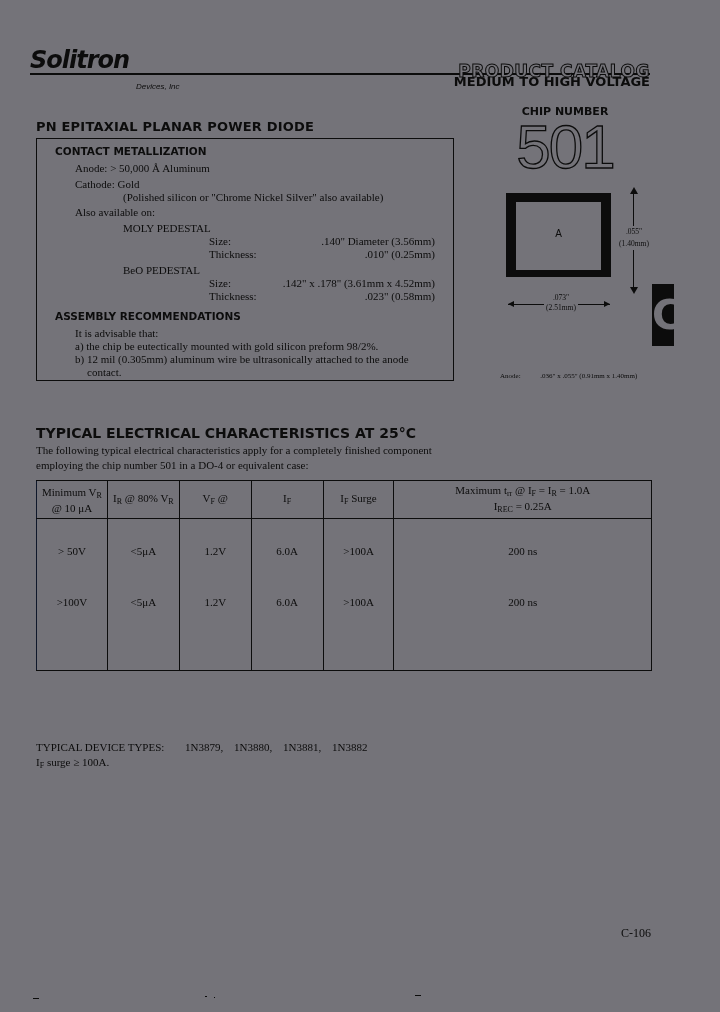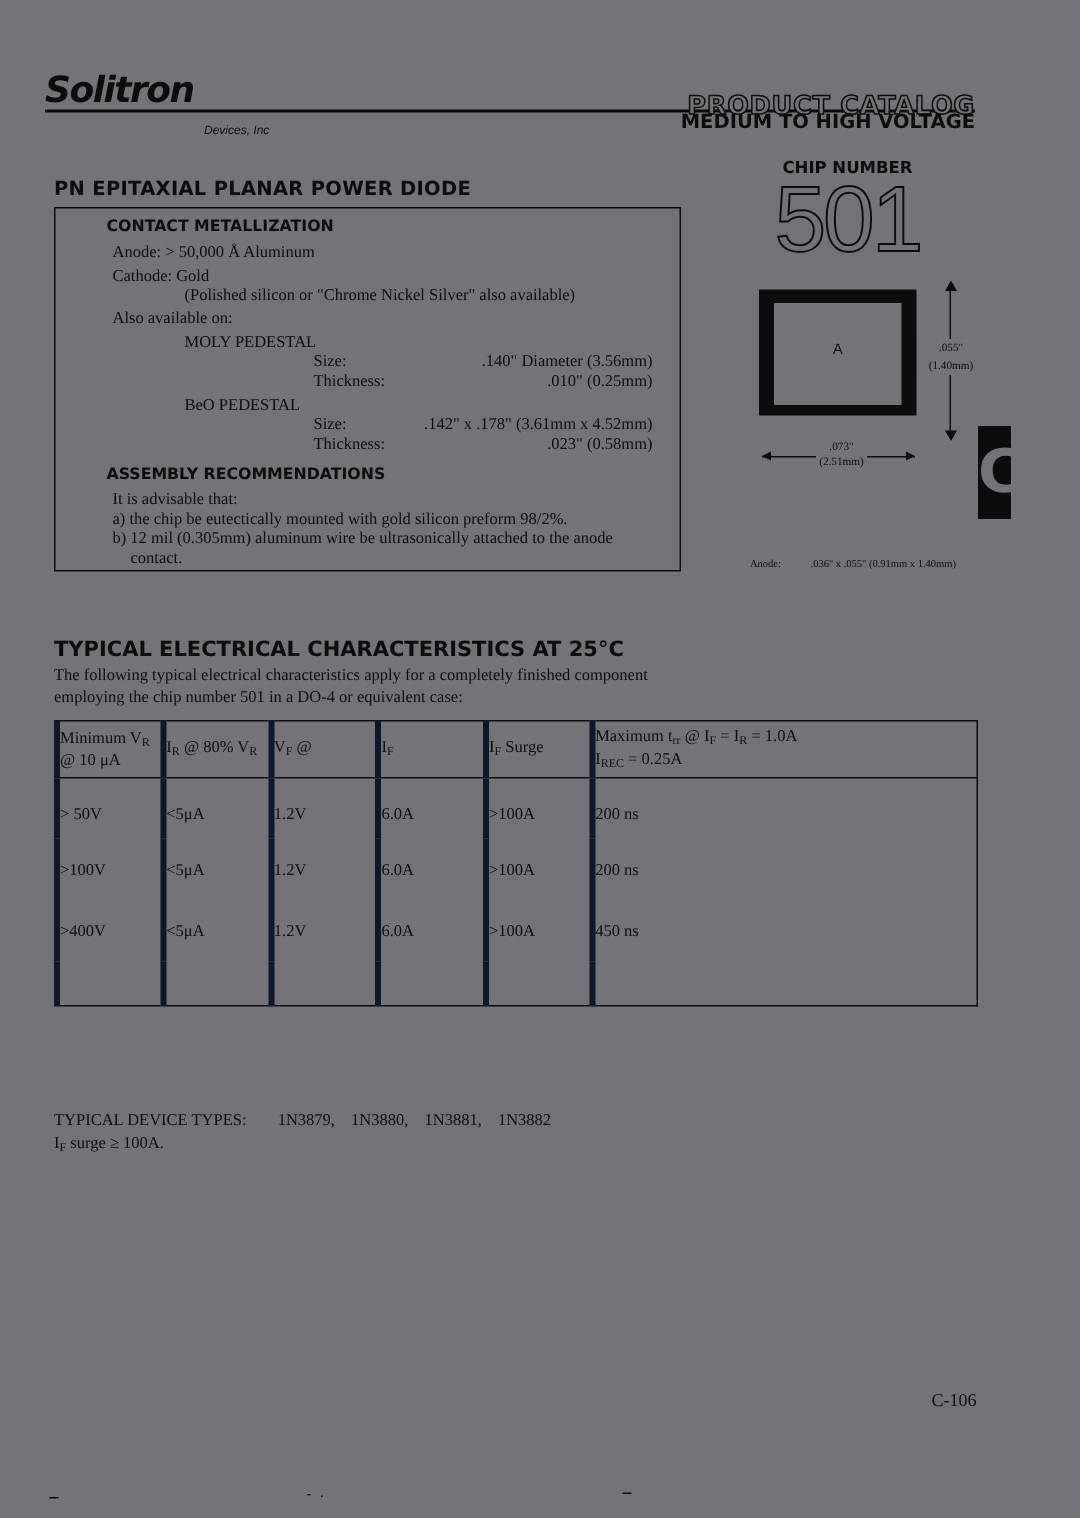--- a/index.html
+++ b/index.html
@@ -32,21 +32,21 @@
     color: #747379; -webkit-text-stroke: 1.3px #0c0c0c;
   }
 
   
   .section-title { left: 36px; top: 119px; font-size: 13px; letter-spacing: 0.2px; }
   .spec-box {
     left: 36px; top: 138px; width: 418px; height: 243px;
     border-top: 1px solid #0c0c0c; border-left: 1px solid #0c0c0c; border-bottom: 1px solid #0c0c0c;
     border-right: 1px solid #0c0c0c; box-sizing: border-box;
   }
-  .box-head { font-size: 10.5px; margin-left: 16px; }
+  .box-head { font-size: 10.5px; }
   .txt { font-family: "Liberation Serif", serif; font-size: 11px; line-height: 13px; white-space: nowrap; }
   .r { text-align: right; }
 
   
   .chip-outer { left: 506px; top: 193px; width: 105px; height: 84px; background: #0c0c0c; }
   .chip-inner { left: 516px; top: 202px; width: 85px; height: 68px; background: #747379; }
   .chip-pad-label { left: 516px; top: 228px; width: 85px; text-align: center; font-family: "Liberation Sans", sans-serif; font-size: 10px; }
   .dim-v-line { left: 633px; top: 189px; width: 1px; height: 103px; background: #0c0c0c; }
   .dim-v-label { left: 613px; top: 226px; width: 42px; background: #747379; text-align: center; font-family: "Liberation Serif", serif; font-size: 7.5px; line-height: 12px; }
   .dim-h-line { left: 508px; top: 304px; width: 102px; height: 1px; background: #0c0c0c; }
@@ -59,21 +59,21 @@
   .anode-note { left: 500px; top: 372px; font-family: "Liberation Serif", serif; font-size: 7px; white-space: nowrap; }
 
   
   .elec-title { left: 36px; top: 425px; font-size: 14px; }
   .elec-intro { left: 36px; top: 443px; width: 430px; font-family: "Liberation Serif", serif; font-size: 11px; line-height: 15px; }
 
   table.elec {
     position: absolute; left: 36px; top: 480px; width: 616px; height: 191px;
     border-collapse: collapse; font-family: "Liberation Serif", serif; font-size: 11px;
   }
-  table.elec th, table.elec td { border-left: 4px solid #0f172a; border-right: 1px solid #0c0c0c; text-align: left; padding: 0; font-weight: normal; }
+  table.elec th, table.elec td { border-left: 1px solid #0f172a; border-right: 1px solid #0c0c0c; text-align: center; padding: 0; font-weight: normal; }
   table.elec thead tr { height: 38px; }
   table.elec thead th { border-top: 1px solid #0c0c0c; border-bottom: 1px solid #0c0c0c; line-height: 12px; }
   table.elec tbody tr { height: 32px; }
   table.elec tbody tr:first-child td { padding-top: 8px; }
   table.elec tbody tr:last-child td { border-bottom: 1px solid #0c0c0c; vertical-align: top; }
   table.elec tbody tr.spacer { height: 23px; }
   sub { font-size: 8px; vertical-align: -2px; }
   .foot-txt { font-family: "Liberation Serif", serif; font-size: 11px; white-space: nowrap; }
   .page-num { left: 621px; top: 926px; font-family: "Liberation Serif", serif; font-size: 12px; }
   .speck { background: #0c0c0c; height: 1px; }
@@ -193,28 +193,20 @@
       <td>200 ns</td>
     </tr>
     <tr>
       <td>&gt;100V</td>
       <td>&lt;5μA</td>
       <td>1.2V</td>
       <td>6.0A</td>
       <td>&gt;100A</td>
       <td>200 ns</td>
     </tr>
-    <tr>
-      <td>&gt;400V</td>
-      <td>&lt;5μA</td>
-      <td>1.2V</td>
-      <td>6.0A</td>
-      <td>&gt;100A</td>
-      <td>450 ns</td>
-    </tr>
     <tr class="spacer">
       <td></td>
         <td></td>
         <td></td>
         <td></td>
         <td></td>
         <td></td>
     </tr>
   </tbody>
 </table>

